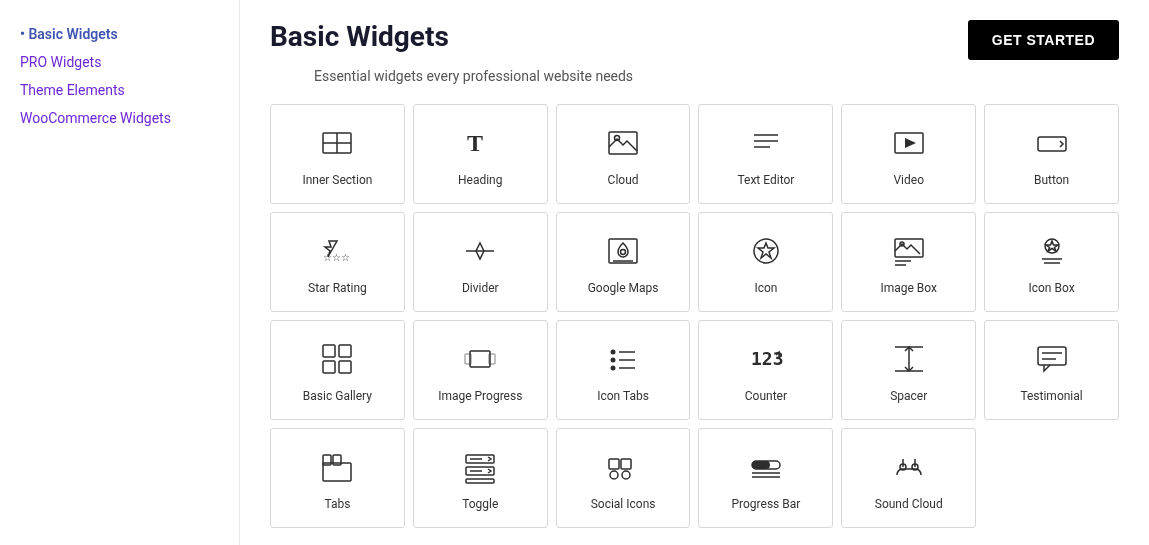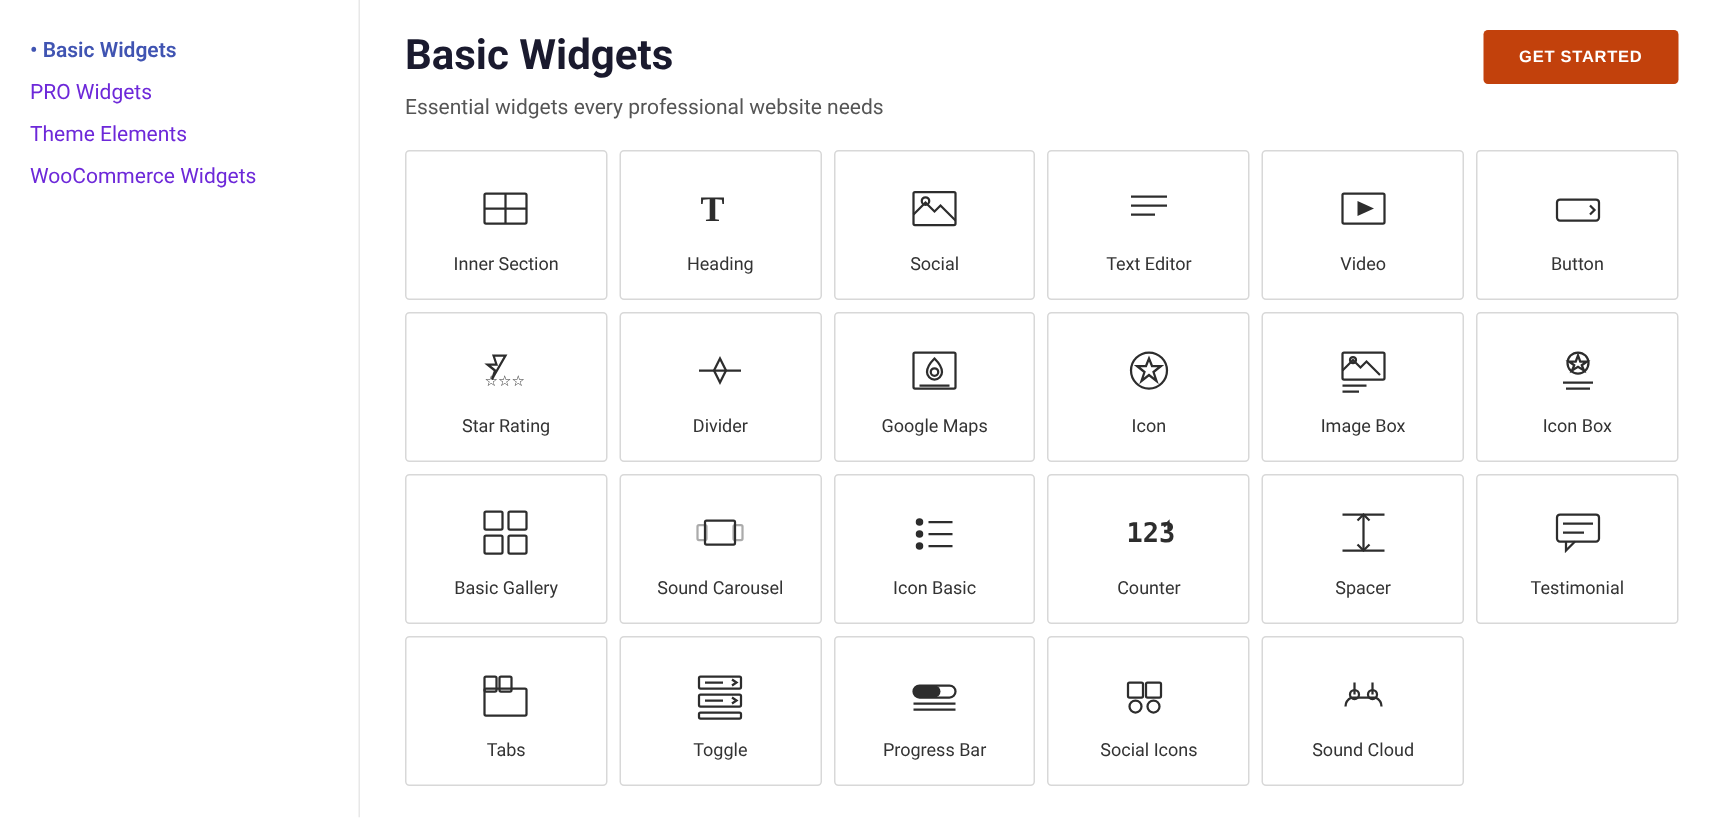--- a/index.html
+++ b/index.html
@@ -50,36 +50,37 @@
       margin-bottom: 8px;
     }
 
     .page-title {
       font-size: 28px;
       font-weight: 700;
       color: #1a1a2e;
     }
 
     .get-started-btn {
-      background: #c2410c;
+      background: #000000;
       color: #fff;
       border: none;
       padding: 12px 24px;
-      font-size: 11px;
+      font-size: 14px;
       font-weight: 700;
       letter-spacing: 0.5px;
       cursor: pointer;
       border-radius: 3px;
       white-space: nowrap;
     }
 
     .subtitle {
       font-size: 14px;
       color: #555;
       margin-bottom: 20px;
+      margin-left: 44px;
     }
 
     
     .widget-grid {
       display: grid;
       grid-template-columns: repeat(6, 1fr);
       gap: 8px;
     }
 
     .widget-card {
@@ -156,21 +157,21 @@
         <span class="widget-label">Heading</span>
       </div>
       <div class="widget-card">
         <div class="widget-icon">
           <svg viewBox="0 0 36 36">
             <rect x="4" y="7" width="28" height="22" rx="1"></rect>
             <path d="M4 22 l8-8 6 6 4-4 10 10"></path>
             <circle cx="12" cy="13" r="2.5"></circle>
           </svg>
         </div>
-        <span class="widget-label">Social</span>
+        <span class="widget-label">Cloud</span>
       </div>
       <div class="widget-card">
         <div class="widget-icon">
           <svg viewBox="0 0 36 36">
             <line x1="6" y1="10" x2="30" y2="10"></line>
             <line x1="6" y1="16" x2="30" y2="16"></line>
             <line x1="6" y1="22" x2="22" y2="22"></line>
           </svg>
         </div>
         <span class="widget-label">Text Editor</span>
@@ -266,34 +267,34 @@
         <span class="widget-label">Basic Gallery</span>
       </div>
       <div class="widget-card">
         <div class="widget-icon">
           <svg viewBox="0 0 36 36">
             <rect x="8" y="10" width="20" height="16" rx="1"></rect>
             <rect x="3" y="13" width="6" height="10" rx="1" opacity="0.4"></rect>
             <rect x="27" y="13" width="6" height="10" rx="1" opacity="0.4"></rect>
           </svg>
         </div>
-        <span class="widget-label">Sound Carousel</span>
+        <span class="widget-label">Image Progress</span>
       </div>
       <div class="widget-card">
         <div class="widget-icon">
           <svg viewBox="0 0 36 36">
             <circle cx="8" cy="11" r="2.5" fill="#2d2d2d" stroke="none"></circle>
             <line x1="14" y1="11" x2="30" y2="11"></line>
             <circle cx="8" cy="19" r="2.5" fill="#2d2d2d" stroke="none"></circle>
             <line x1="14" y1="19" x2="30" y2="19"></line>
             <circle cx="8" cy="27" r="2.5" fill="#2d2d2d" stroke="none"></circle>
             <line x1="14" y1="27" x2="30" y2="27"></line>
           </svg>
         </div>
-        <span class="widget-label">Icon Basic</span>
+        <span class="widget-label">Icon Tabs</span>
       </div>
       <div class="widget-card">
         <div class="widget-icon">
           <svg viewBox="0 0 36 36">
             <text x="3" y="24" font-size="18" font-weight="600" stroke="none" fill="#2d2d2d" font-family="monospace">123</text>
             <polyline points="28,14 31,11 31,17"></polyline>
           </svg>
         </div>
         <span class="widget-label">Counter</span>
       </div>
@@ -340,38 +341,38 @@
             <line x1="8" y1="22" x2="20" y2="22"></line>
             <polyline points="26,20 29,22 26,24"></polyline>
             <rect x="4" y="30" width="28" height="4" rx="1"></rect>
           </svg>
         </div>
         <span class="widget-label">Toggle</span>
       </div>
       <div class="widget-card">
         <div class="widget-icon">
           <svg viewBox="0 0 36 36">
+            <rect x="4" y="10" width="10" height="10" rx="1"></rect>
+            <rect x="16" y="10" width="10" height="10" rx="1"></rect>
+            <circle cx="9" cy="26" r="4"></circle>
+            <circle cx="21" cy="26" r="4"></circle>
+          </svg>
+        </div>
+        <span class="widget-label">Social Icons</span>
+      </div>
+      <div class="widget-card">
+        <div class="widget-icon">
+          <svg viewBox="0 0 36 36">
             <rect x="4" y="12" width="28" height="8" rx="4"></rect>
             <rect x="4" y="12" width="18" height="8" rx="4" fill="#2d2d2d" stroke="none"></rect>
             <line x1="4" y1="24" x2="32" y2="24"></line>
             <line x1="4" y1="28" x2="32" y2="28"></line>
           </svg>
         </div>
         <span class="widget-label">Progress Bar</span>
-      </div>
-      <div class="widget-card">
-        <div class="widget-icon">
-          <svg viewBox="0 0 36 36">
-            <rect x="4" y="10" width="10" height="10" rx="1"></rect>
-            <rect x="16" y="10" width="10" height="10" rx="1"></rect>
-            <circle cx="9" cy="26" r="4"></circle>
-            <circle cx="21" cy="26" r="4"></circle>
-          </svg>
-        </div>
-        <span class="widget-label">Social Icons</span>
       </div>
       <div class="widget-card">
         <div class="widget-icon">
           <svg viewBox="0 0 36 36">
             <circle cx="12" cy="18" r="3"></circle>
             <circle cx="24" cy="18" r="3"></circle>
             <line x1="12" y1="18" x2="12" y2="10"></line>
             <line x1="24" y1="18" x2="24" y2="10"></line>
             <path d="M6 26 Q6 22 10 20 L26 20 Q30 22 30 26"></path>
           </svg>

